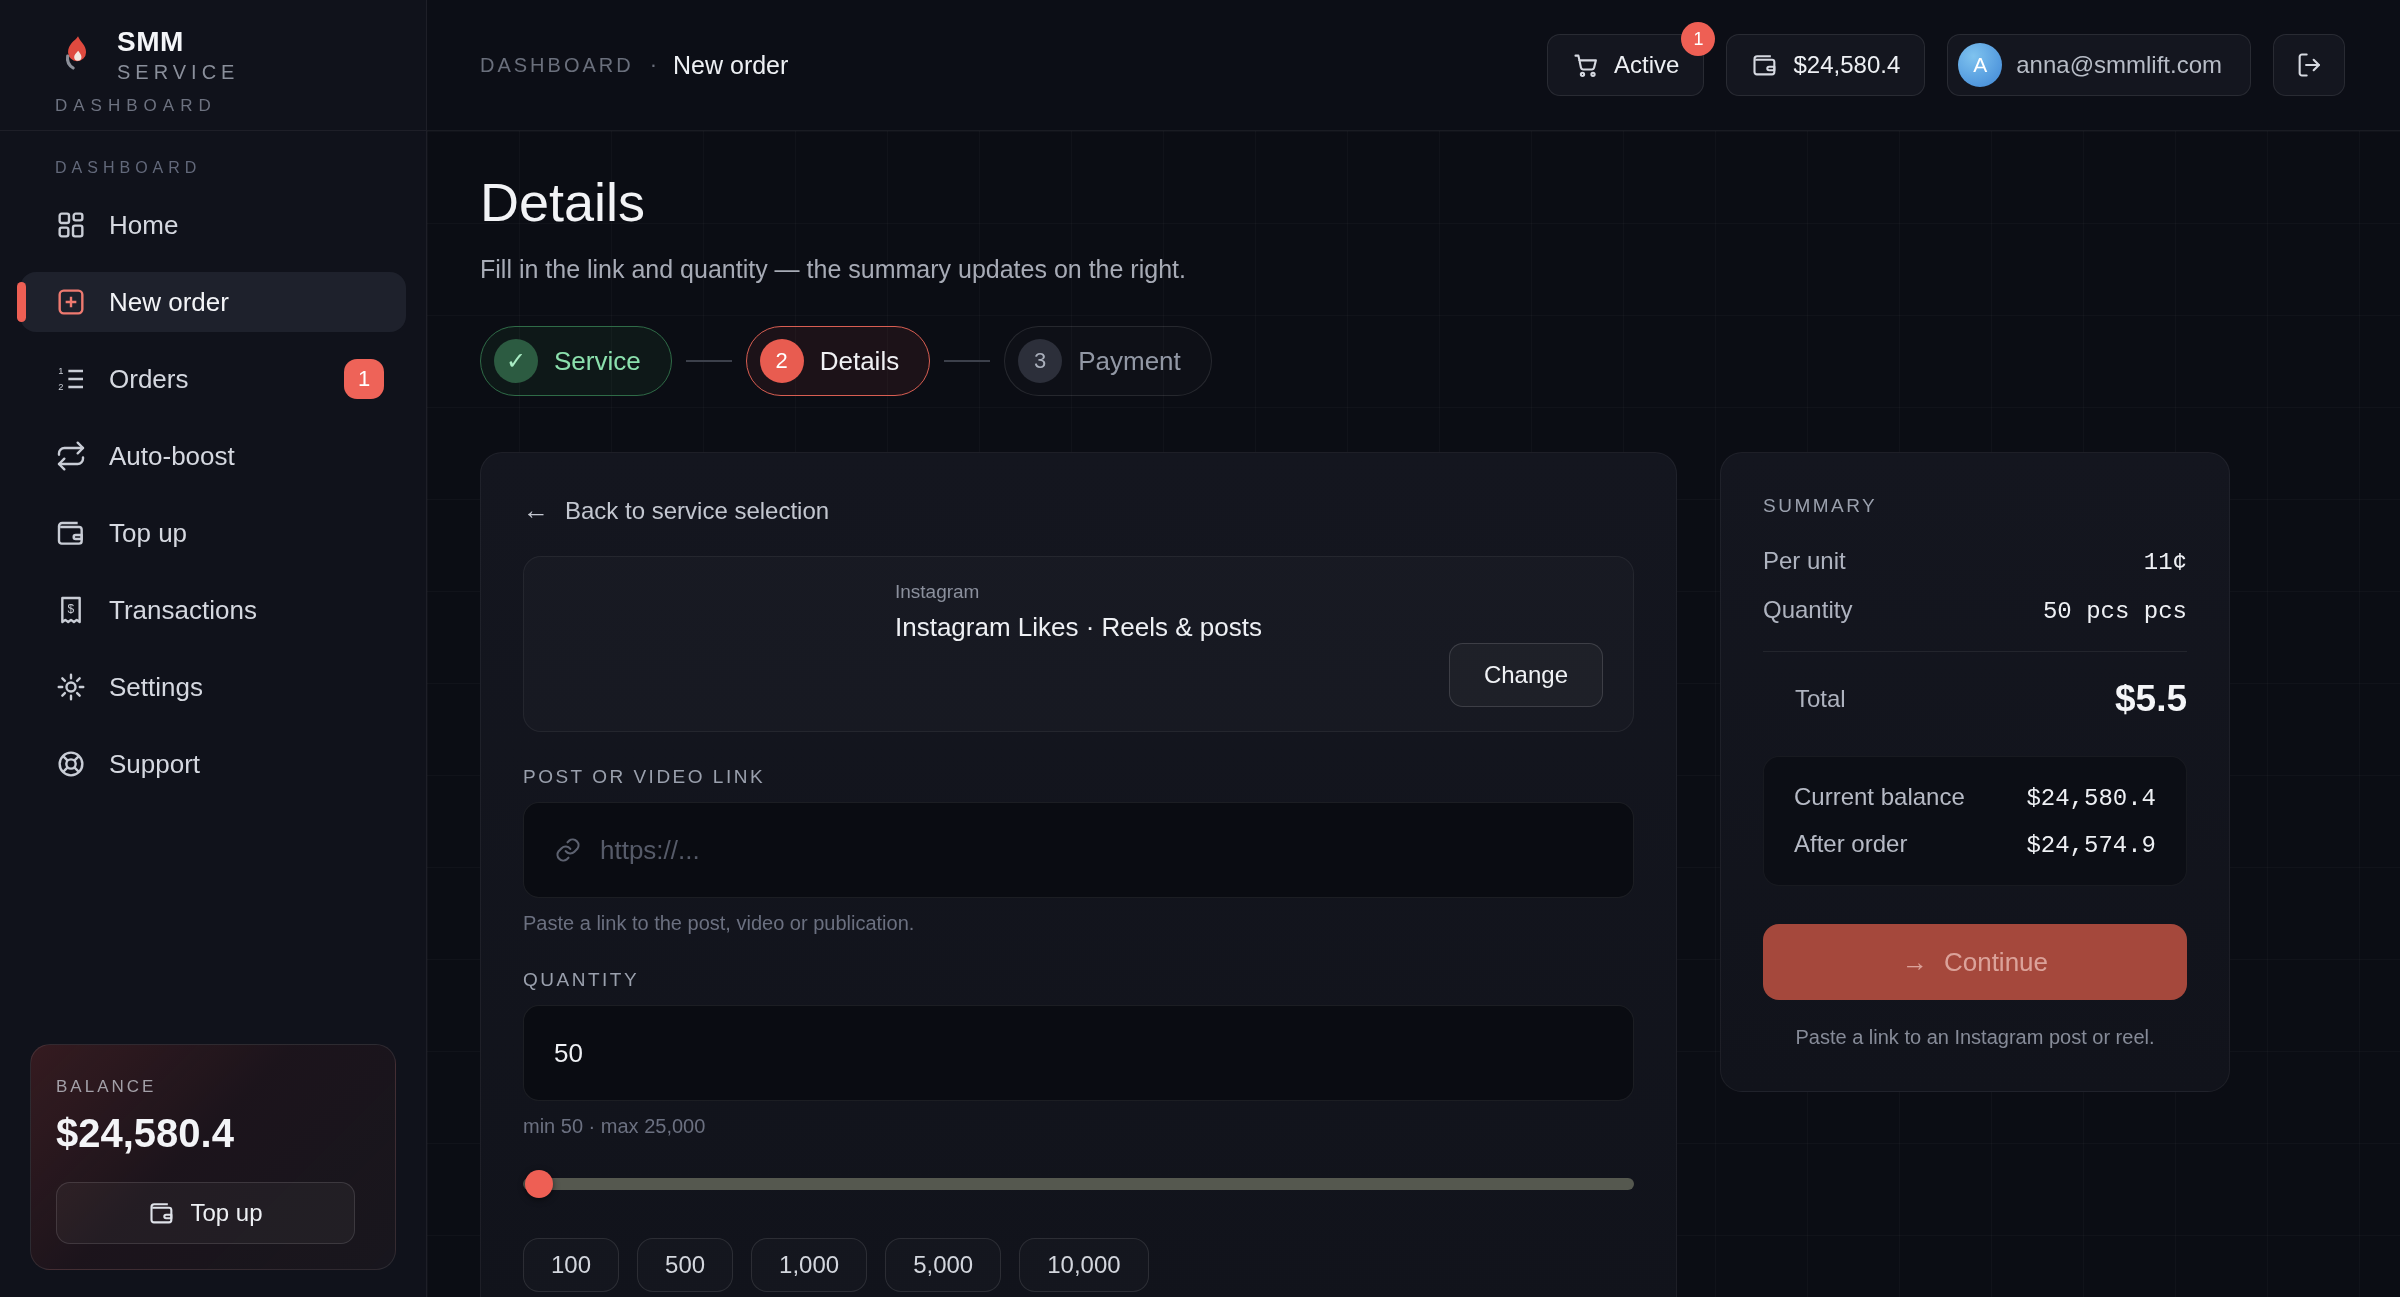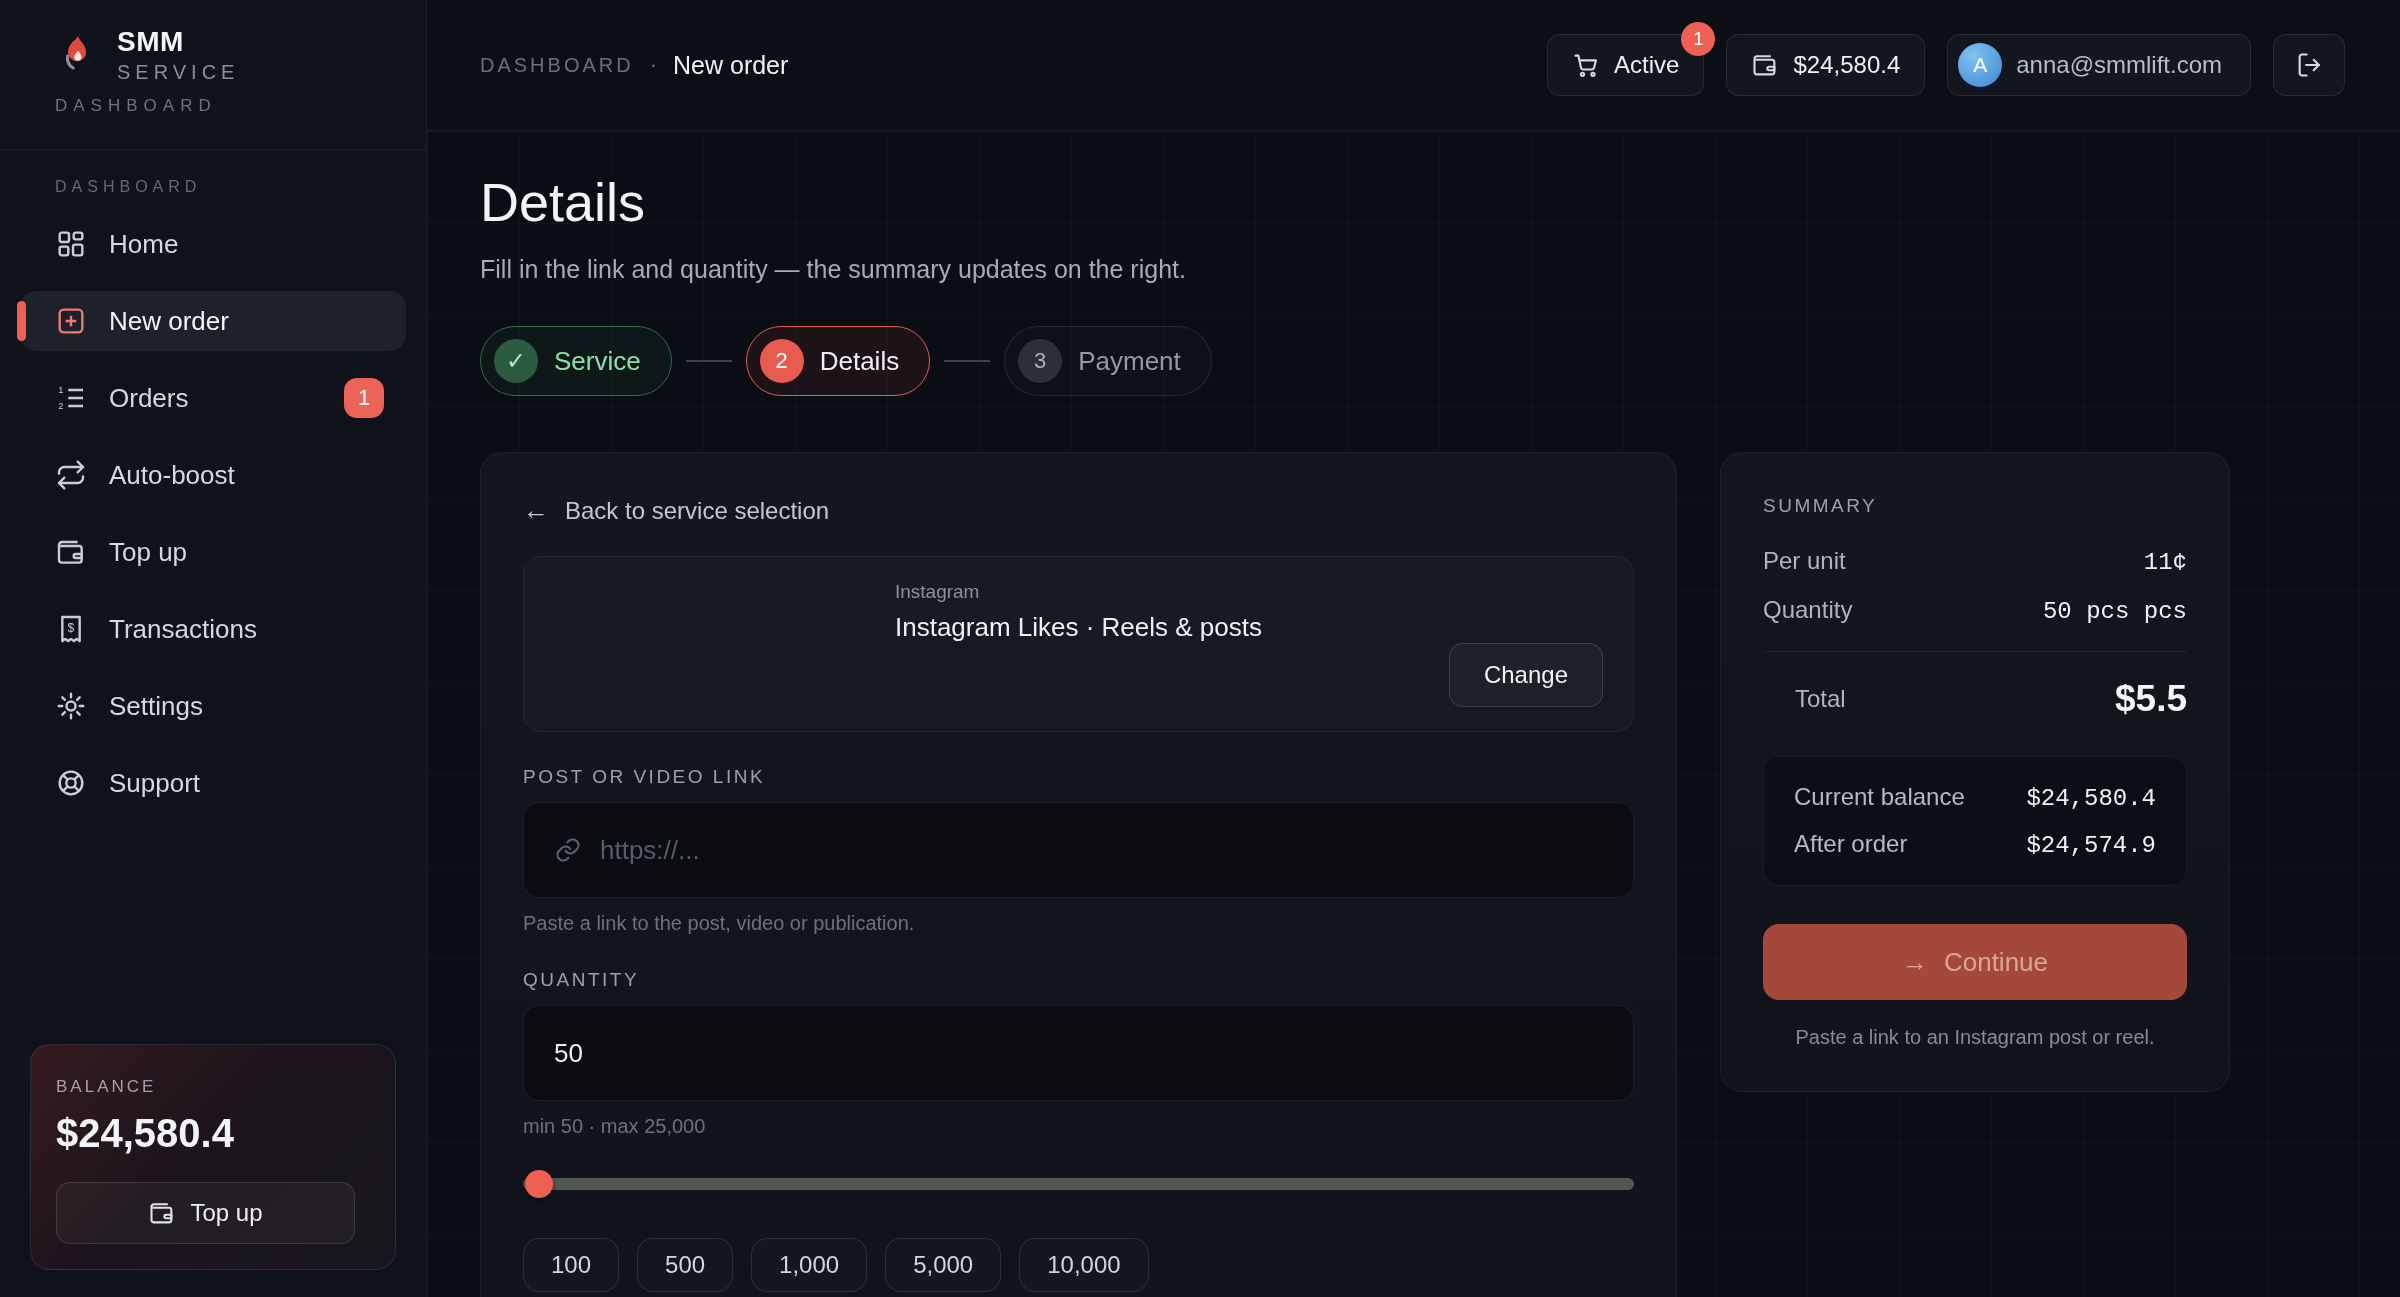--- a/index.html
+++ b/index.html
@@ -13,21 +13,21 @@
 
   
   .sidebar {
     width:427px; height:100%; flex:0 0 427px;
     background:#10121b;
     border-right:1px solid rgba(255,255,255,0.06);
     display:flex; flex-direction:column;
     padding:0 0 27px 0;
   }
   .brand {
-    height:150px; padding:26px 30px 0 55px;
+    height:131px; padding:26px 30px 0 55px;
     border-bottom:1px solid rgba(255,255,255,0.06);
   }
   .brand-top { display:flex; align-items:center; gap:16px; }
   .brand-name { font-size:28px; font-weight:700; color:#f4f5f8; letter-spacing:0.5px; }
   .brand-sub { font-size:20px; letter-spacing:5px; color:#8a8f9b; margin-top:3px; }
   .brand-tagline { font-size:17px; letter-spacing:6px; color:#6d7280; margin-top:12px; }
   .nav-section-label {
     padding:28px 0 18px 55px; font-size:16px; letter-spacing:5px; color:#62687a;
   }
   .nav { display:flex; flex-direction:column; gap:17px; padding:0 20px; }

